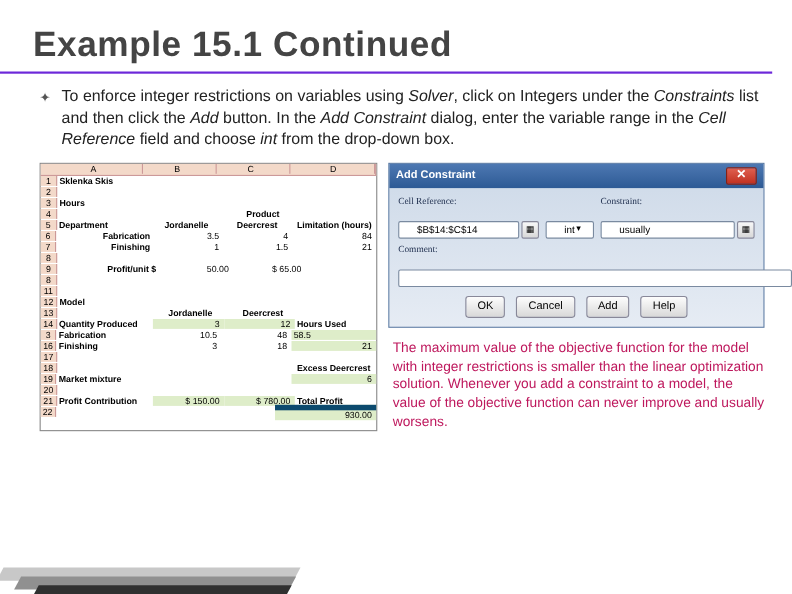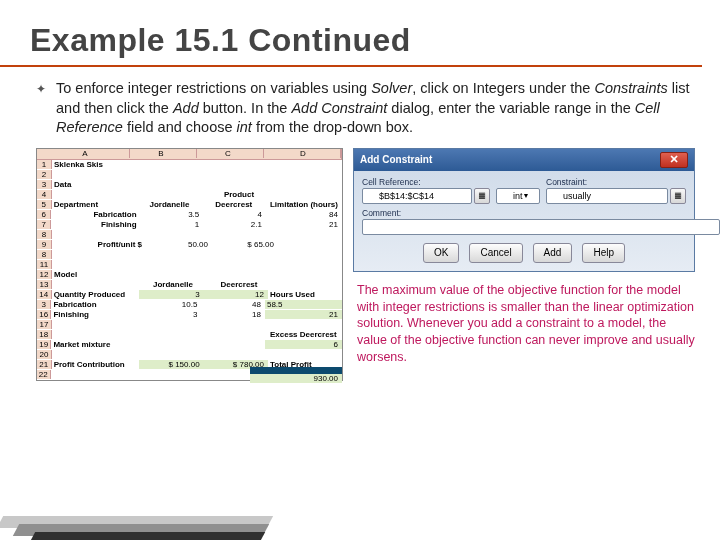--- a/index.html
+++ b/index.html
@@ -11,21 +11,21 @@
     background: #fff;
     position: relative;
     overflow: hidden;
   }
   .title {
     font-size: 32px;
     font-weight: bold;
     letter-spacing: 0.5px;
     color: #444;
     padding: 22px 0 6px 30px;
-    border-bottom: 2px solid #c2410c;
+    border-bottom: 2px solid #6d28d9;
     margin: 0 18px 0 0;
   }
   .body-text {
     font-size: 14.5px;
     color: #222;
     line-height: 1.35;
     padding: 12px 24px 10px 56px;
     position: relative;
   }
   .bullet {
@@ -50,21 +50,21 @@
   .ss-row { display: flex; height: 10px; align-items: center; }
   .ss-hdr { background: #f3d9c9; border-bottom: 1px solid #c99; border-right: 1px solid #c99; text-align: center; }
   .ss-hdr-cell { flex: 0 0 auto; border-right: 1px solid #c99; }
   .rcol { width: 14px; text-align: center; background: #f3d9c9; border-right: 1px solid #c99; }
   .cA { width: 88px; padding-left: 2px; }
   .cB { width: 62px; text-align: right; padding-right: 4px;}
   .cC { width: 62px; text-align: right; padding-right: 4px;}
   .cD { width: 74px; padding-left: 2px; }
   .bold { font-weight: bold; }
   .hl { background: #deedc9; }
-  .bt { border-top: 7px solid #0c4a6e; padding-left: 22px; }
+  .bt { border-top: 5px solid #0c4a6e; padding-left: 22px; }
 
   .rightcol {
     flex: 1;
     display: flex;
     flex-direction: column;
     gap: 8px;
   }
   .dialog {
     width: 340px;
     border: 1px solid #5a7aa3;
@@ -89,21 +89,21 @@
     height: 14px;
     text-align: center;
     color: #fff;
     line-height: 13px;
     font-size: 11px;
     font-weight: bold;
   }
   .dlg-body { padding: 6px 8px 8px 8px; }
   .dlg-row { display: flex; gap: 6px; align-items: flex-end; }
   .fld-grp { display: flex; flex-direction: column; }
-  .fld-lbl { color: #1a2a4a; font-size: 8.5px; margin-bottom: 1px; }
+  .fld-lbl { color: #1a2a4a; font-size: 8.5px; margin-bottom: 14px; font-family: Liberation Serif, serif; }
   .fld-input {
     background: #fff;
     border: 1px solid #7a8aa0;
     border-radius: 2px;
     height: 14px;
     line-height: 14px;
     padding: 0 16px;
     font-size: 9px;
   }
   .mini-btn {
@@ -162,21 +162,21 @@
     </div>
     <div class="ss-row">
         <div class="rcol">1</div>
         <div class="cA bold">Sklenka Skis</div>
       </div>
     <div class="ss-row">
         <div class="rcol">2</div>
       </div>
     <div class="ss-row">
         <div class="rcol">3</div>
-        <div class="cA bold">Data</div>
+        <div class="cA bold">Hours</div>
       </div>
     <div class="ss-row">
         <div class="rcol">4</div>
         <div class="cA"></div>
         <div class="cB"></div>
         <div class="cC bold" style="text-align:center">Product</div>
       </div>
     <div class="ss-row">
         <div class="rcol">5</div>
         <div class="cA bold">Department</div>
@@ -188,21 +188,21 @@
         <div class="rcol">6</div>
         <div class="cA bold" style="text-align:right;padding-right:4px">Fabrication</div>
         <div class="cB">3.5</div>
         <div class="cC">4</div>
         <div class="cD" style="text-align:right;padding-right:4px">84</div>
       </div>
     <div class="ss-row">
         <div class="rcol">7</div>
         <div class="cA bold" style="text-align:right;padding-right:4px">Finishing</div>
         <div class="cB">1</div>
-        <div class="cC">2.1</div>
+        <div class="cC">1.5</div>
         <div class="cD" style="text-align:right;padding-right:4px">21</div>
       </div>
     <div class="ss-row">
         <div class="rcol">8</div>
       </div>
     <div class="ss-row">
         <div class="rcol">9</div>
         <div class="cA bold" style="text-align:right;padding-right:4px">Profit/unit $</div>
         <div class="cB">50.00</div>
         <div class="cC">$ 65.00</div>

